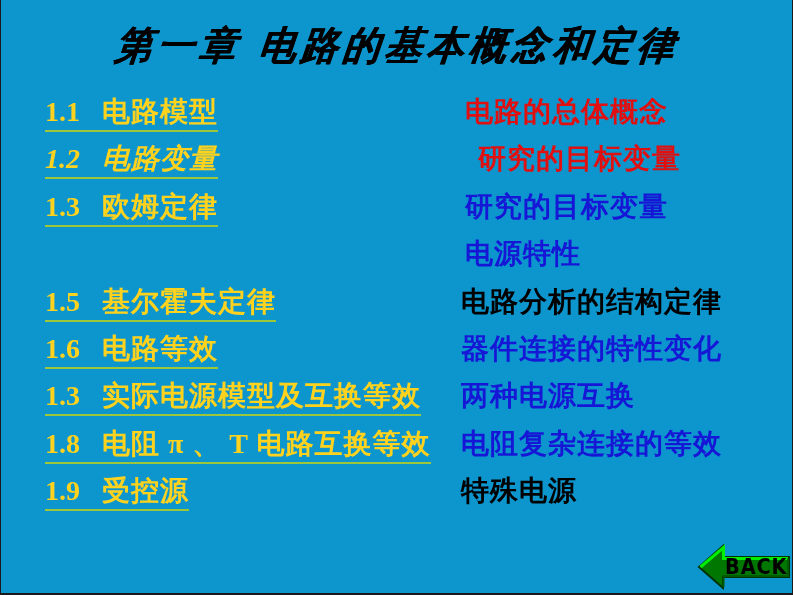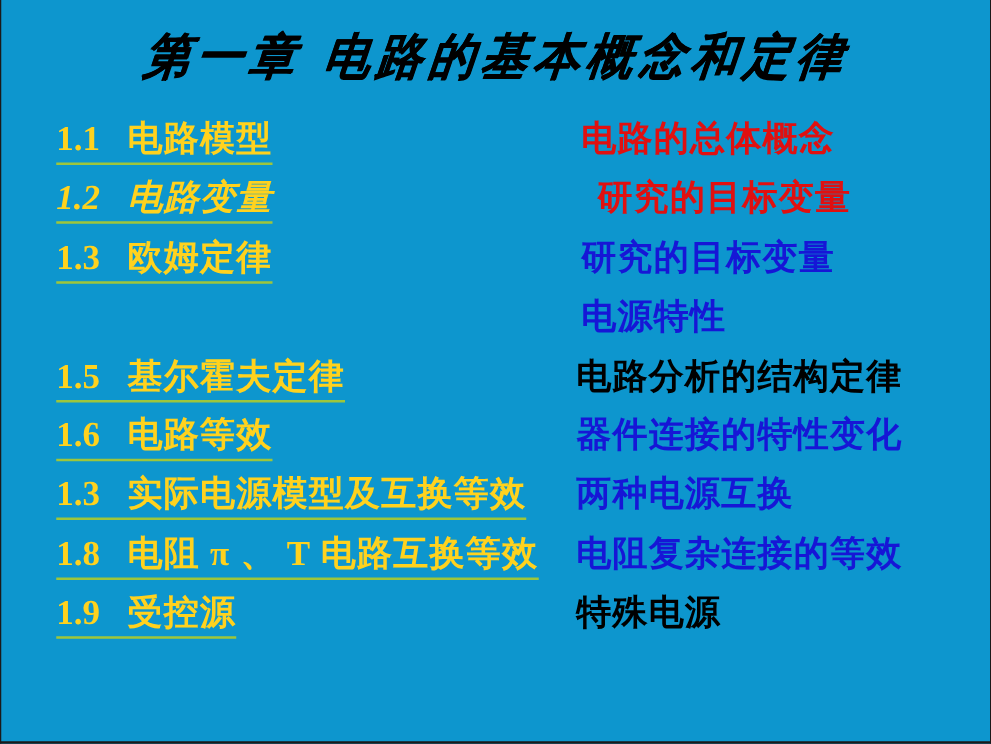--- a/index.html
+++ b/index.html
@@ -153,14 +153,22 @@
       <div class="toc-row">
         <a class="toc-left" href="#" style="text-decoration: none;"><span class="num">1.8</span><span class="gap"></span><span class="cn">电阻 π 、 T 电路互换等效</span></a>
         <div class="toc-right rc-b" style="color: rgb(22, 22, 214);">电阻复杂连接的等效</div>
       </div>
       <div class="toc-row">
         <a class="toc-left" href="#" style="text-decoration: none;"><span class="num">1.9</span><span class="gap"></span><span class="cn">受控源</span></a>
         <div class="toc-right rc-b" style="color: rgb(0, 0, 0);">特殊电源</div>
       </div>
     </div>
 
+  <div id="back-button">
+    <svg width="94" height="46" viewBox="0 0 94 46">
+      <polygon points="2,23 26,2 26,13 92,13 92,33 26,33 26,44" fill="#007700" stroke="#003300" stroke-width="2" stroke-linejoin="miter"></polygon>
+      <polyline points="3.5,23 26.5,3.5 26.5,14.5 91,14.5" fill="none" stroke="#00ee00" stroke-width="3" stroke-linejoin="miter"></polyline>
+      <polyline points="91,14.5 91,32 26.5,32 26.5,43" fill="none" stroke="#005a00" stroke-width="2"></polyline>
+    </svg>
+    <div id="back-label">BACK</div>
+  </div>
 
 </div>
 
 </body></html>

